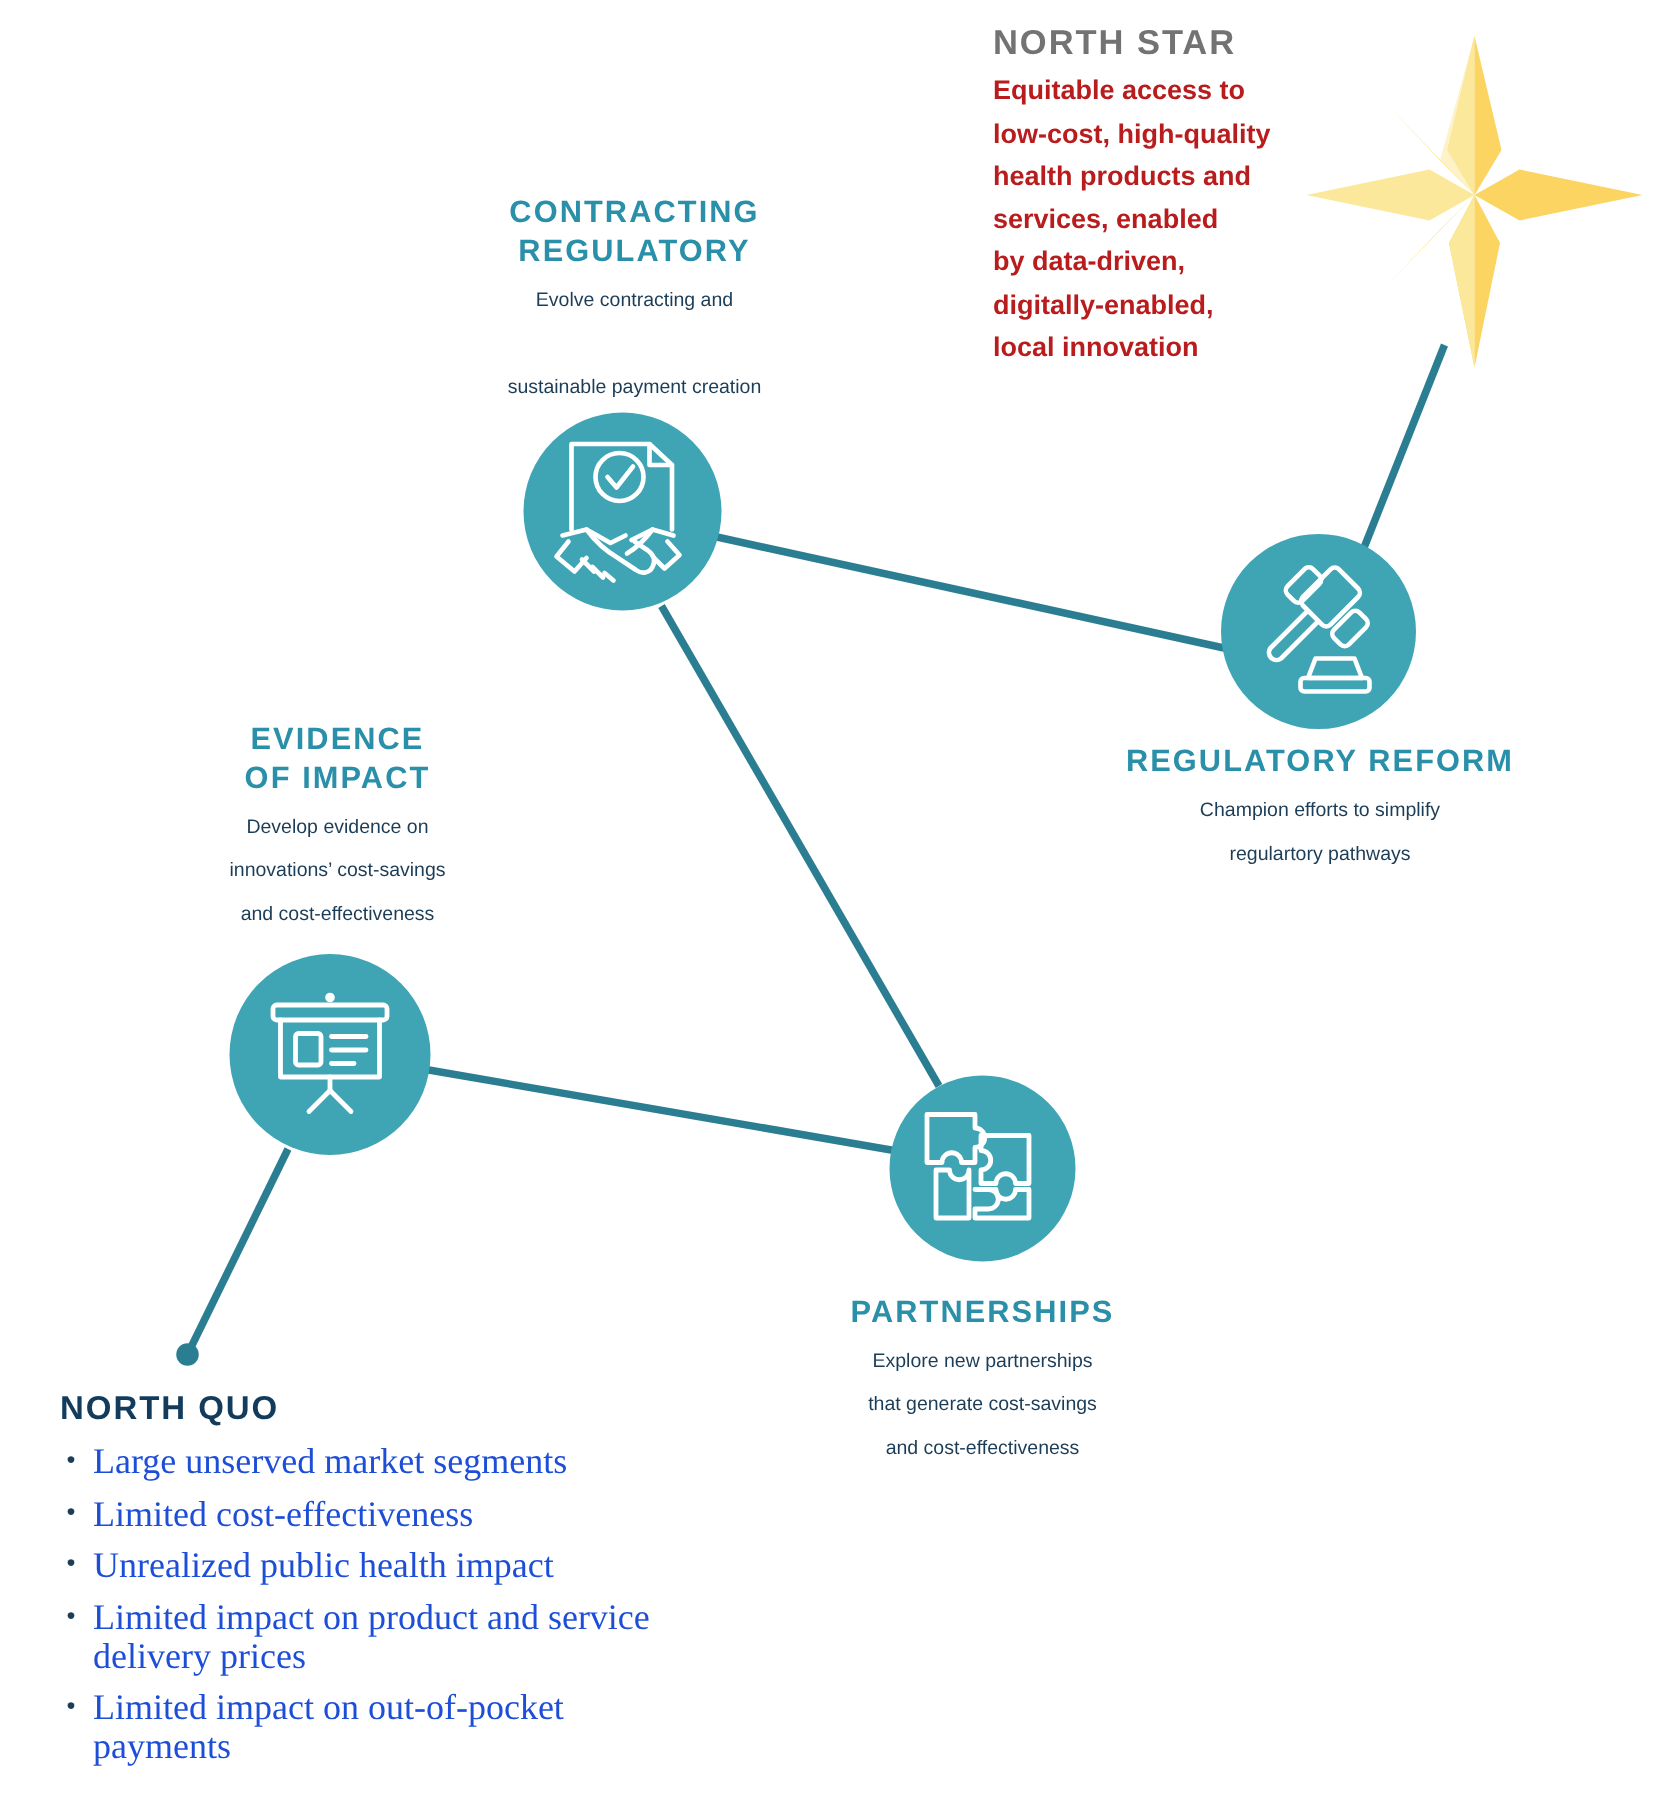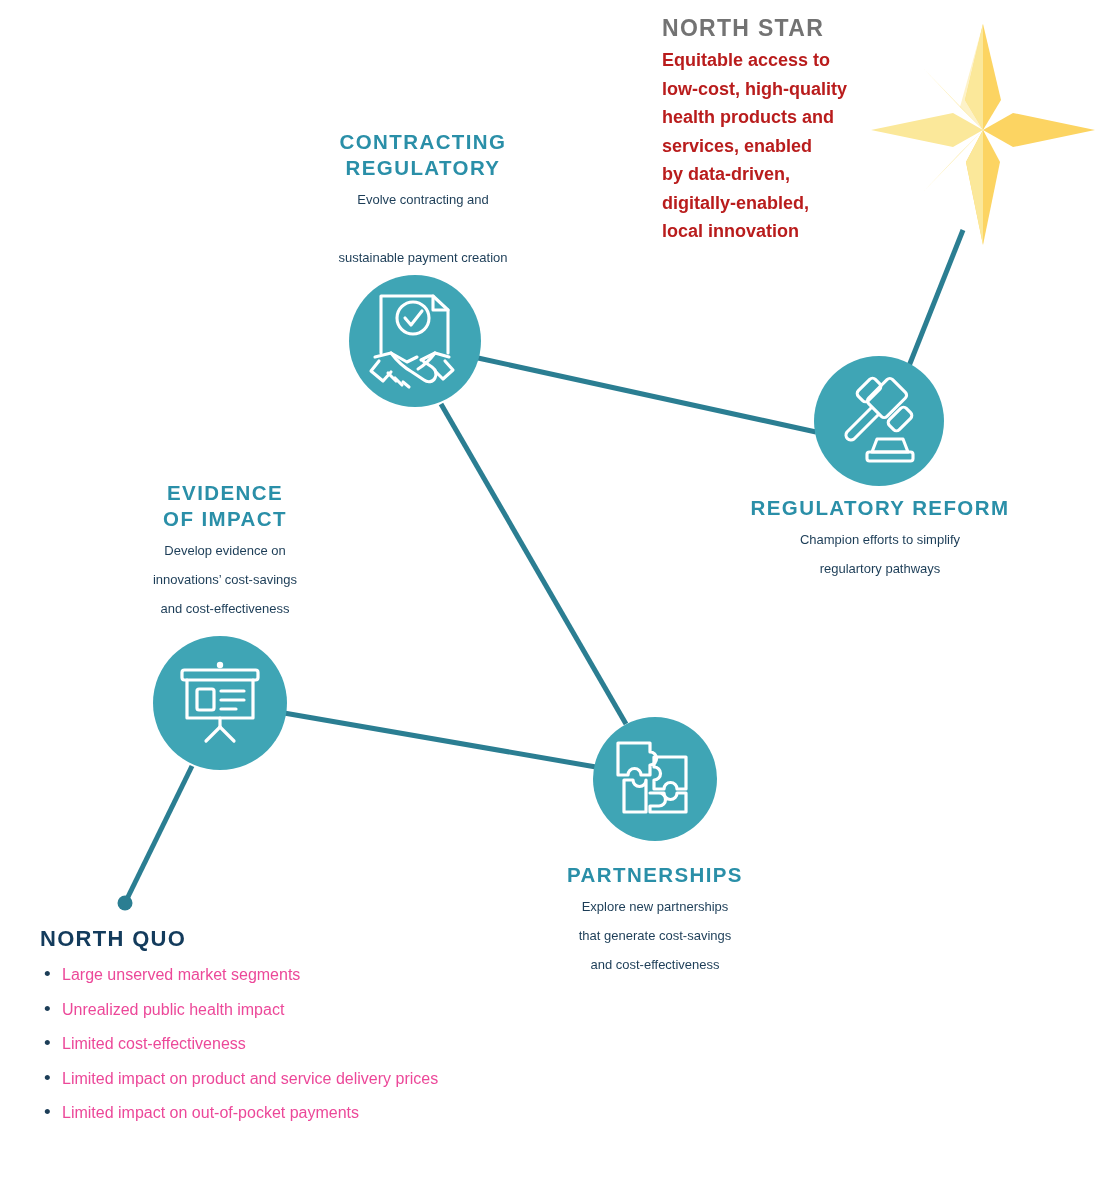--- a/index.html
+++ b/index.html
@@ -111,25 +111,26 @@
     letter-spacing: 1.3px;
     line-height: 28px;
     margin: 0 0 9px 0;
   }
   #status-quo-block ul {
     list-style: none;
     margin: 0;
     padding: 0;
   }
   #status-quo-block li {
-    color: #ec4899;
-    font-size: 16px;
+    color: #1d4ed8;
+    font-size: 24px;
     line-height: 26px;
     padding: 0 0 8.5px 22px;
     position: relative;
+    font-family: Liberation Serif, serif;
   }
   #status-quo-block li::before {
     content: "•";
     position: absolute;
     left: 4px;
     top: -1px;
     color: #1C3D57;
     font-size: 19px;
   }
 </style>
@@ -301,20 +302,20 @@
       <span>Explore new partnerships</span><br>
       <span>that generate cost-savings</span><br>
       <span>and cost-effectiveness</span>
     </div>
   </div>
 
   <div id="status-quo-block">
     <div class="sq-title">NORTH QUO</div>
     <ul>
       <li>Large unserved market segments</li>
+      <li>Limited cost-effectiveness</li>
       <li>Unrealized public health impact</li>
-      <li>Limited cost-effectiveness</li>
       <li>Limited impact on product and service delivery prices</li>
       <li>Limited impact on out-of-pocket payments</li>
     </ul>
   </div>
 
 </div>
 
 </body></html>

